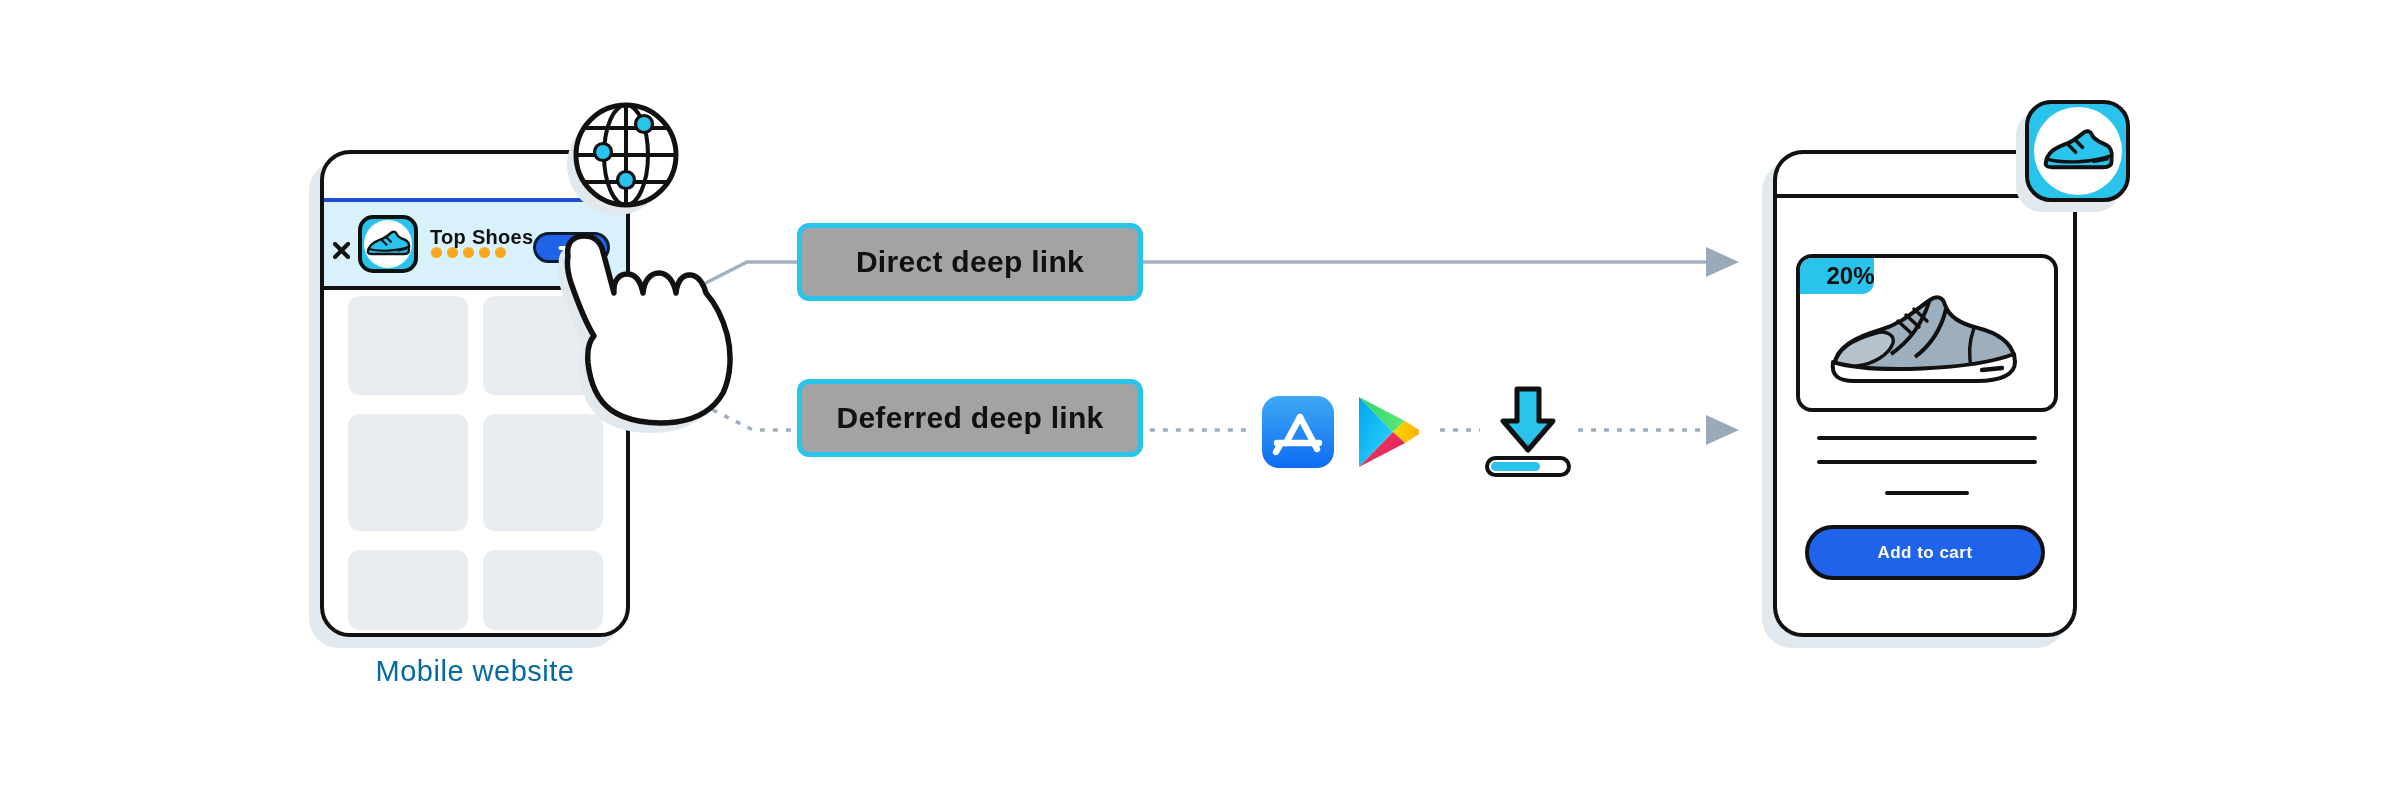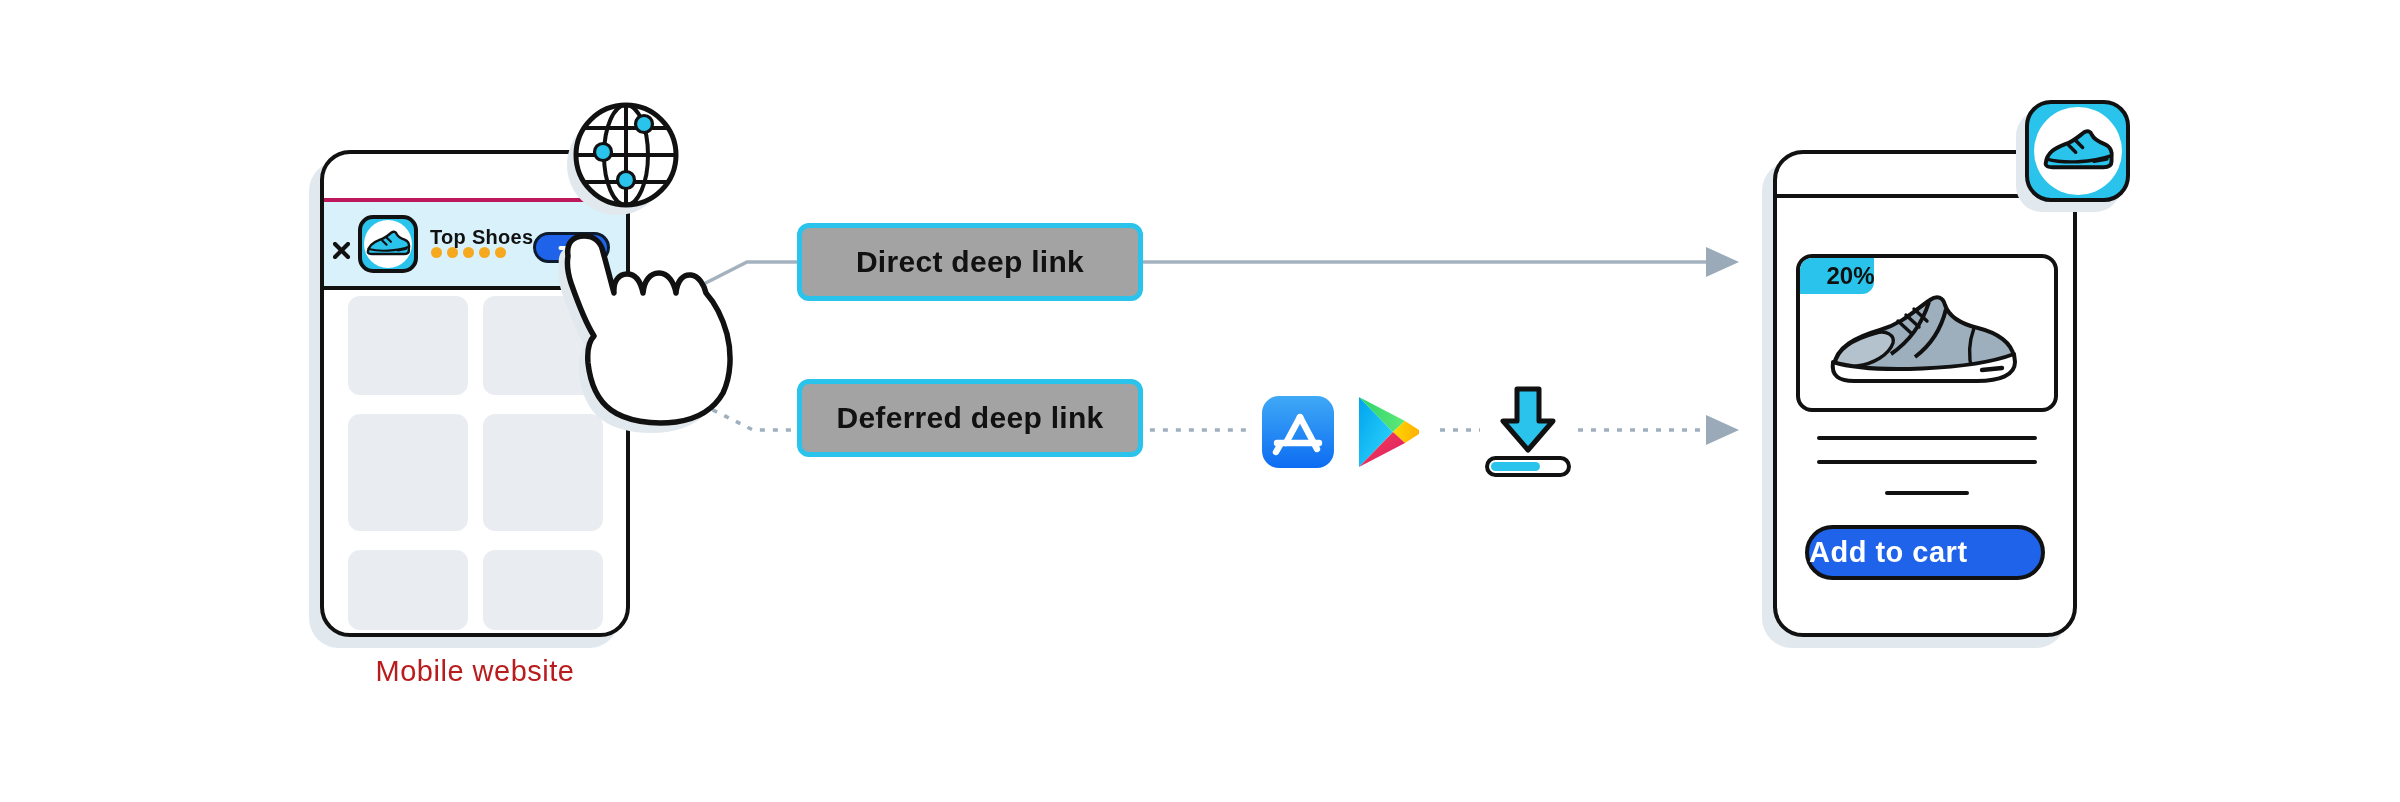--- a/index.html
+++ b/index.html
@@ -12,26 +12,26 @@
   .phone{
     position:absolute; background:#fff; border:4px solid #111;
     border-radius:30px; box-shadow:-11px 11px 0 #e1e8ee;
   }
   .phone-left{ left:320px; top:150px; width:310px; height:487px; }
   .phone-right{ left:1773px; top:150px; width:304px; height:487px; }
   .phone-header{ position:absolute; left:0; top:0; width:100%; height:44px; }
   .phone-right .phone-header{ border-bottom:4px solid #111; }
   .phone-label{
     position:absolute; width:310px; text-align:center; top:655px;
-    font-size:29px; color:#b91c1c; letter-spacing:.5px;
+    font-size:29px; color:#0369a1; letter-spacing:.5px;
   }
   
   .ad-banner{
     position:absolute; left:0; top:44px; width:100%; height:92px;
-    background:#d8f1fb; border-top:4px solid #be185d; border-bottom:4px solid #111;
+    background:#d8f1fb; border-top:4px solid #1d4ed8; border-bottom:4px solid #111;
   }
   .close-x{ position:absolute; left:9px; top:40px; width:17px; height:17px; }
   .shop-icon{
     position:absolute; border:4px solid #111; background:#29c3ec;
     display:flex; align-items:center; justify-content:center; overflow:hidden;
   }
   .shop-icon .disc{ position:absolute; background:#fff; border-radius:50%; }
   .shop-icon svg{ position:relative; }
   .banner-app-icon{ left:34px; top:13px; width:60px; height:58px; border-radius:15px; }
   .banner-app-icon .disc{ width:48px; height:48px; }
@@ -76,22 +76,22 @@
   .discount-badge{
     position:absolute; left:0; top:0; width:74px; height:36px; background:#29c3ec;
     border-radius:10px 0 12px 0; display:flex; align-items:center; justify-content:center;
     font-size:24px; font-weight:bold; color:#111;padding-left:27px;
   }
   .card-sneaker{ position:absolute; left:22px; top:24px; }
   .text-line{ position:absolute; height:4px; background:#111; border-radius:2px; }
   .add-to-cart{
     position:absolute; left:28px; top:371px; width:240px; height:55px;
     background:#1e63e9; border:4px solid #111; border-radius:28px;
-    display:flex; align-items:center; 
-    color:#fff; font-size:29px; font-weight:bold; letter-spacing:.5px;
+    display:flex; align-items:center; justify-content:center;
+    color:#fff; font-size:17px; font-weight:bold; letter-spacing:.5px;
   }
   .app-icon-big{
     position:absolute; left:2025px; top:100px; width:105px; height:102px;
     border-radius:26px; border:4px solid #111; background:#29c3ec; z-index:10;
     display:flex; align-items:center; justify-content:center; overflow:hidden;
     box-shadow:-9px 10px 0 #e1e8ee;
   }
   .app-icon-big .disc{ position:absolute; width:88px; height:88px; background:#fff; border-radius:50%; }
   .app-icon-big svg{ position:relative; }
 </style>

